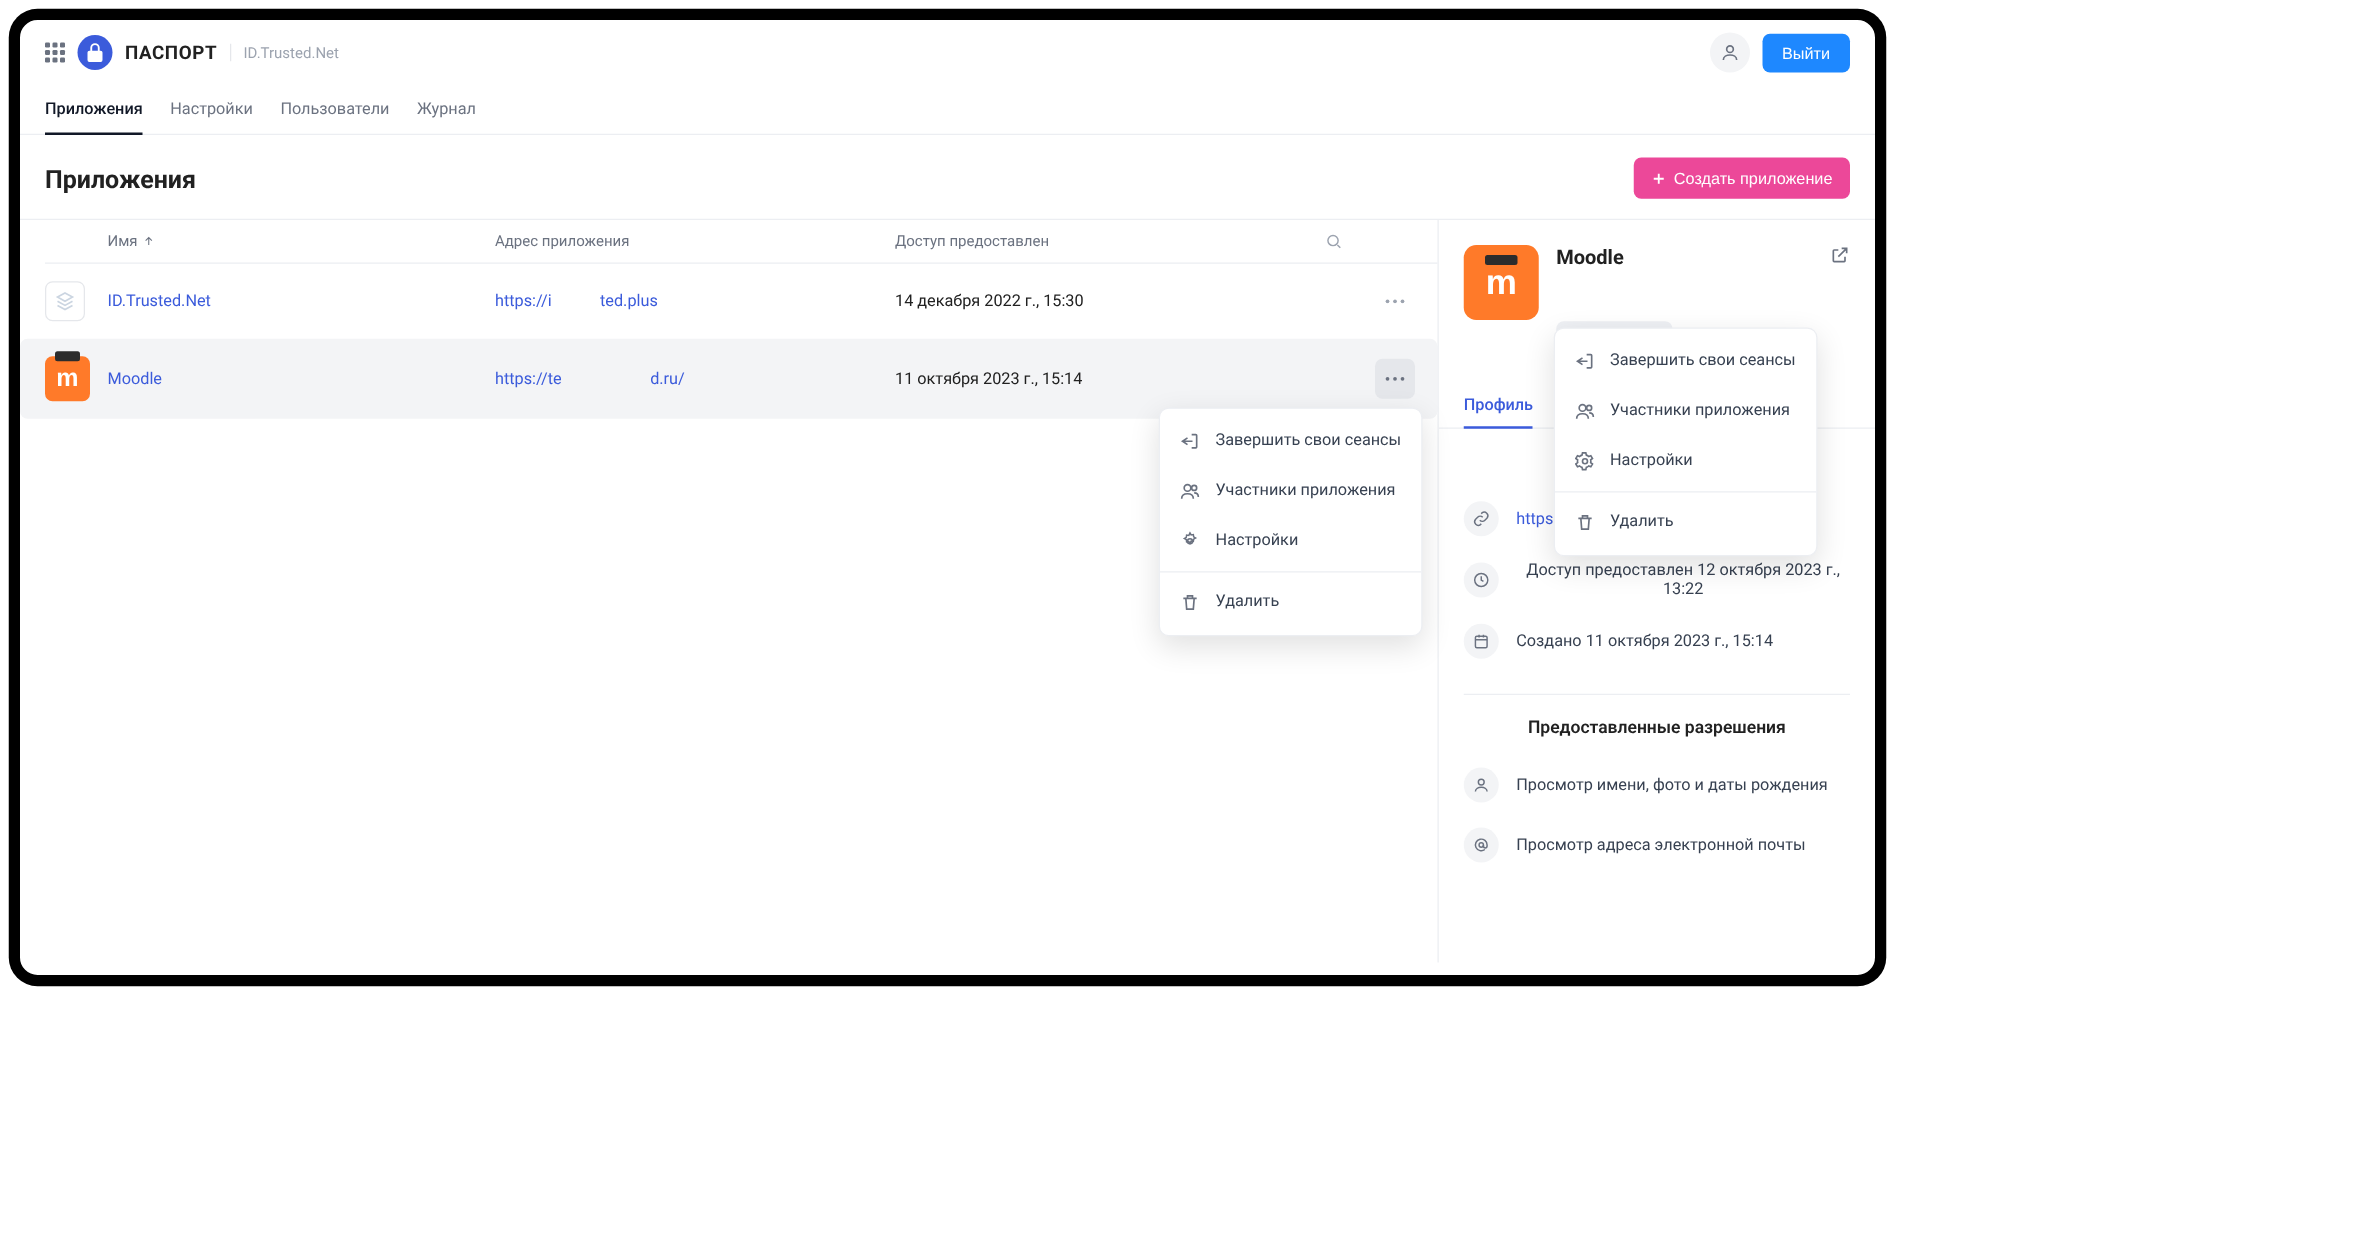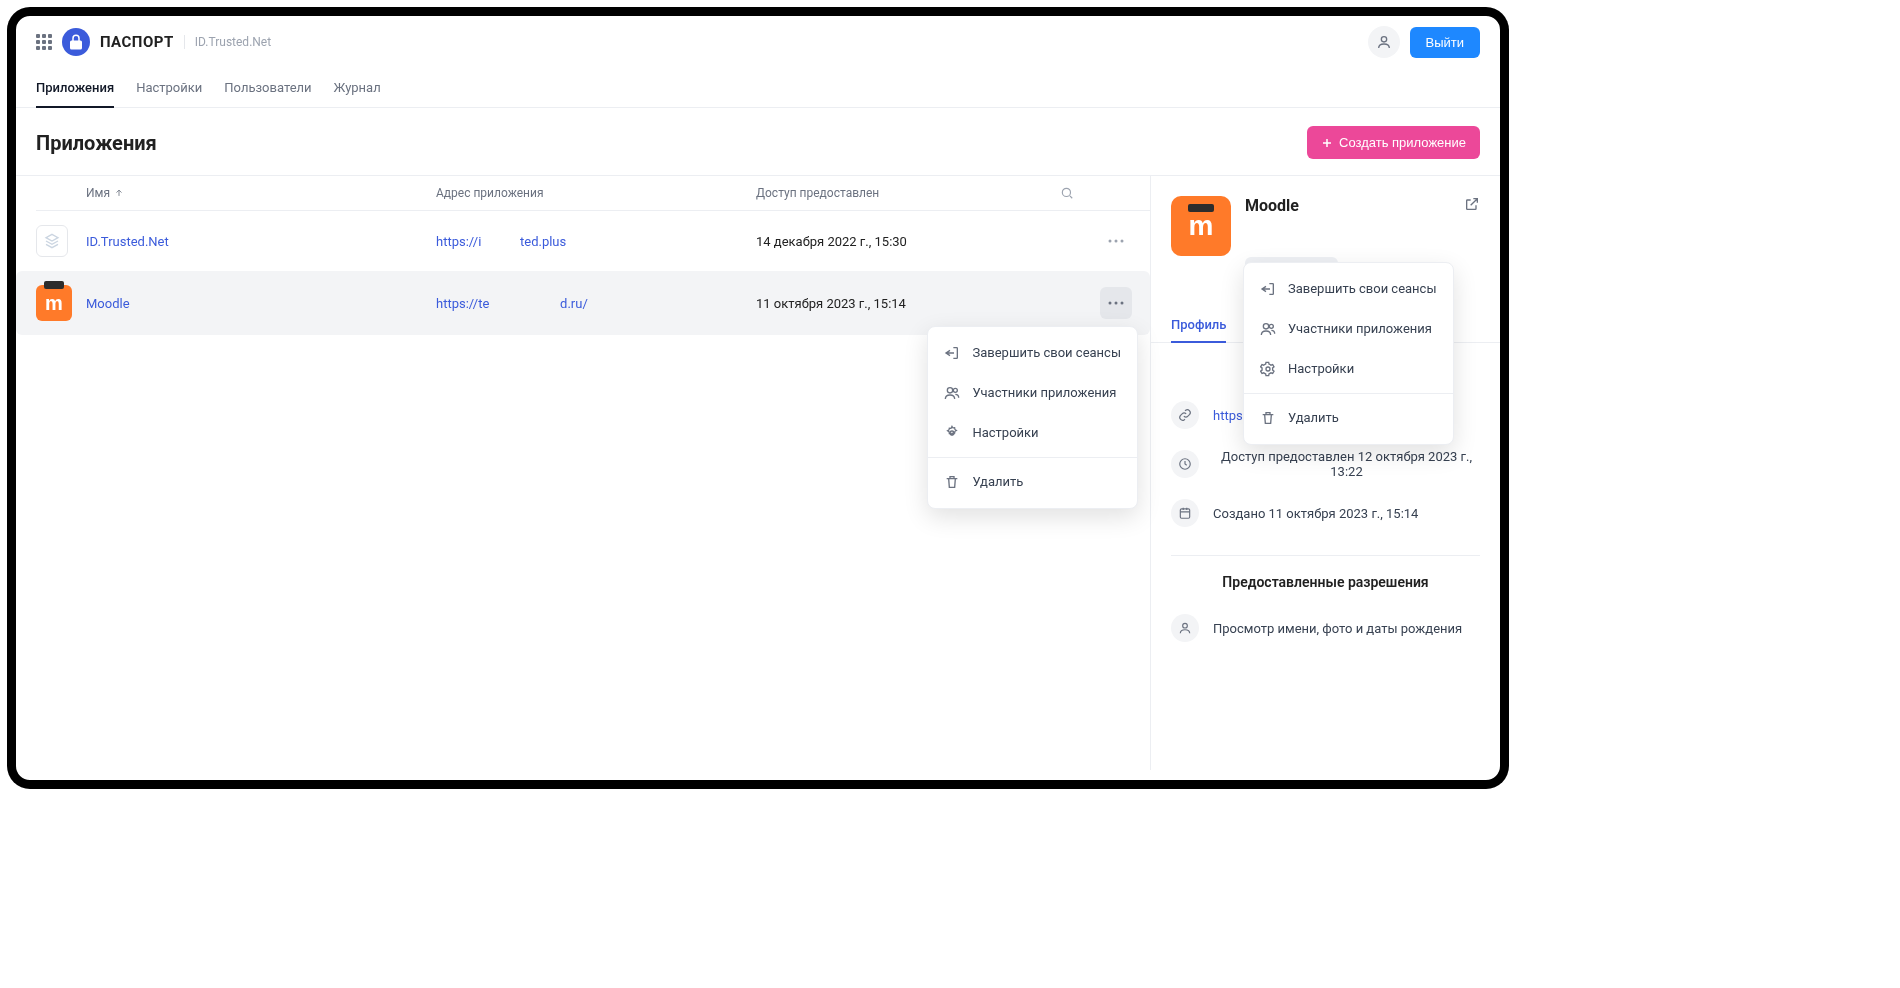--- a/index.html
+++ b/index.html
@@ -35,21 +35,21 @@
 
 
 .content { display: flex; height: calc(100% - 170px); }
 .table-area { flex: 1; position: relative; padding: 0 0 0 20px; }
 .detail-panel { width: 350px; border-left: 1px solid #eceef2; padding: 0; position: relative; }
 
 
 .table-head { display: flex; align-items: center; padding: 10px 0; color: #6b7280; font-size: 12px; border-bottom: 1px solid #eceef2; }
 .col-icon { width: 50px; }
 .col-name { width: 310px; display: flex; align-items: center; gap: 4px; }
-.col-addr { width: 320px; margin-left: 40px; }
+.col-addr { width: 320px; }
 .col-access { flex: 1; }
 .col-search { width: 40px; text-align: center; }
 .col-actions { width: 50px; }
 
 .table-row { display: flex; align-items: center; padding: 14px 0; font-size: 13px; }
 .table-row.selected { background: #f3f4f6; margin-left: -20px; padding-left: 20px; border-radius: 6px; }
 .row-icon { width: 50px; }
 .row-icon-box { width: 32px; height: 32px; border: 1px solid #e5e7eb; border-radius: 6px; display: flex; align-items: center; justify-content: center; }
 .row-icon-m { width: 36px; height: 36px; background: #ff7a29; border-radius: 6px; display: flex; align-items: center; justify-content: center; position: relative; }
 .link { color: #3b5bdb; cursor: pointer; }
@@ -339,17 +339,26 @@
         <div class="section-title">Предоставленные разрешения</div>
         <div class="info-row">
           <div class="info-icon">
             <svg width="14" height="14" viewBox="0 0 24 24" fill="none" stroke="#6b7280" stroke-width="2">
                 <circle cx="12" cy="8" r="4"></circle>
                 <path d="M4 21c0-4 4-6 8-6s8 2 8 6"></path>
               </svg>
           </div>
           <span>Просмотр имени, фото и даты рождения</span>
         </div>
+        <div class="info-row">
+          <div class="info-icon">
+            <svg width="14" height="14" viewBox="0 0 24 24" fill="none" stroke="#6b7280" stroke-width="2">
+                <circle cx="12" cy="12" r="3"></circle>
+                <path d="M15 12v1.5a2.5 2.5 0 0 0 5 0V12a8 8 0 1 0-3 6.2"></path>
+              </svg>
+          </div>
+          <span>Просмотр адреса электронной почты</span>
+        </div>
       </div>
     </div>
   </div>
 
 </div>
 
 </body></html>

